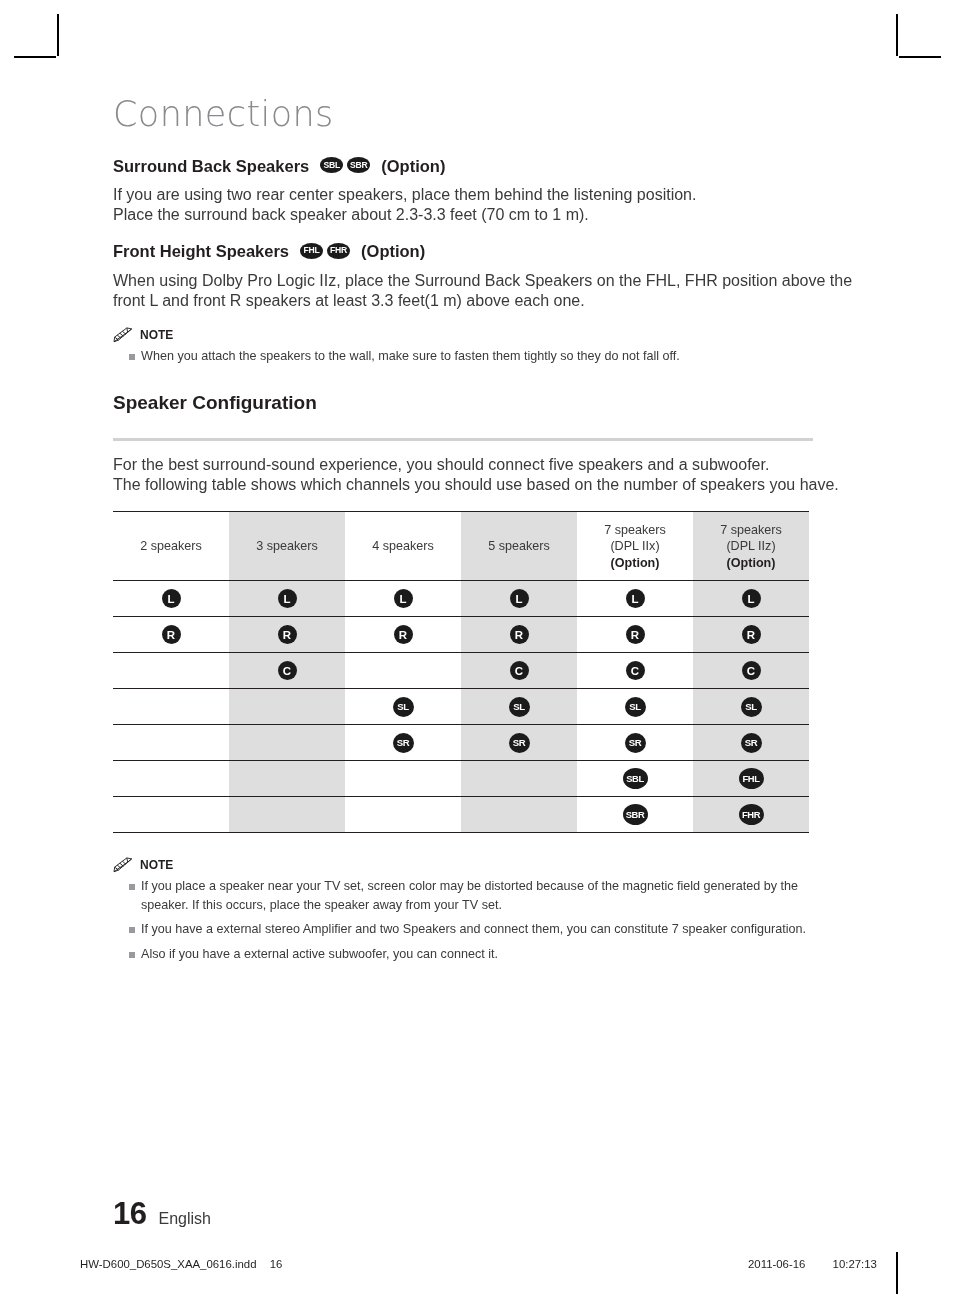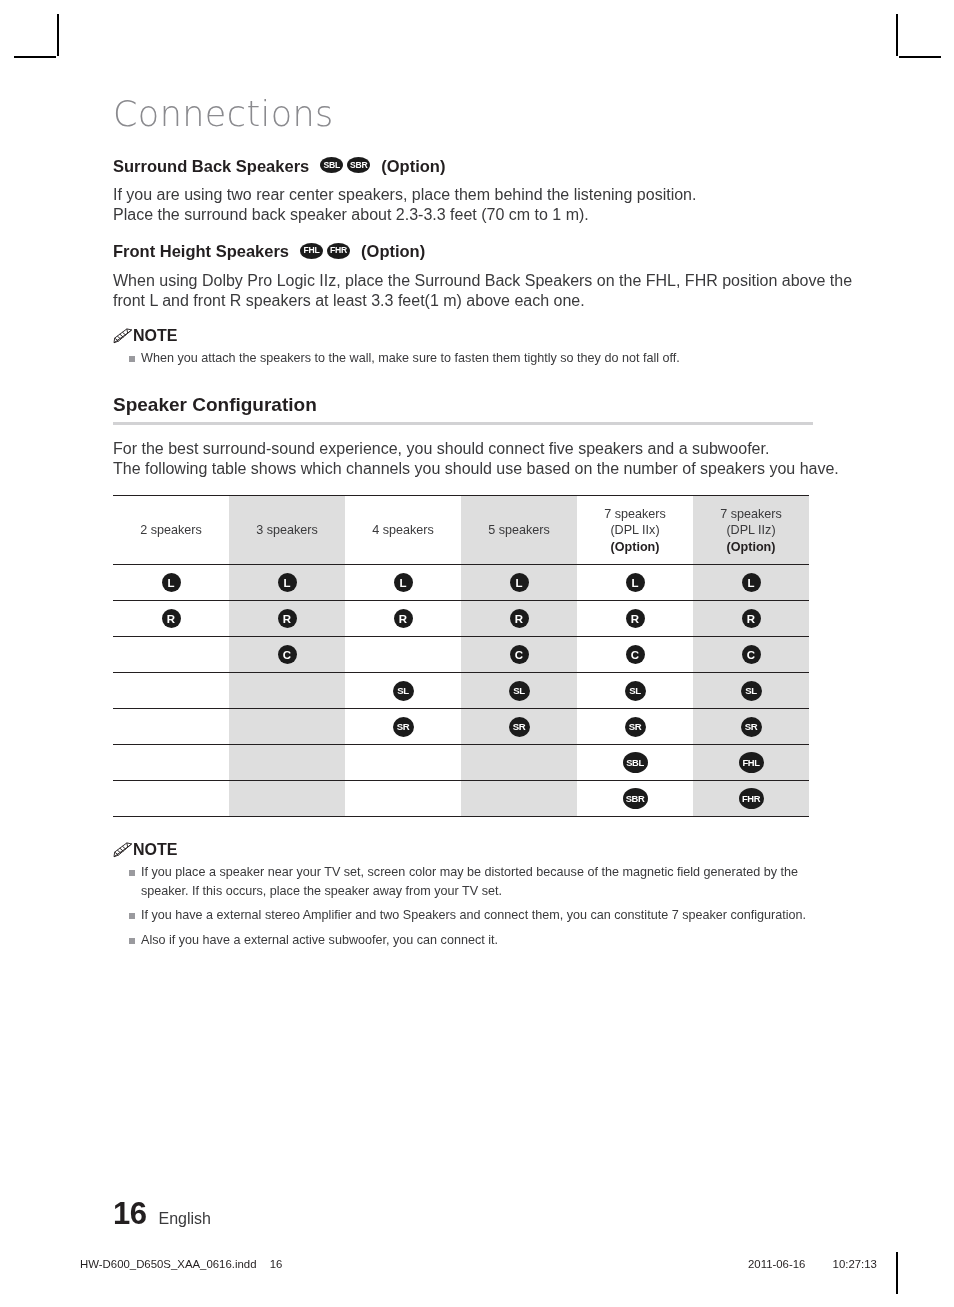--- a/index.html
+++ b/index.html
@@ -76,22 +76,22 @@
     margin:0 2px;
     position:relative;top:-1px;
   }
   
   .badge.t1{width:19px;height:19px;font-size:11.5px;}
   .badge.t2{width:21px;height:20px;font-size:9.6px;letter-spacing:-0.3px;}
   .badge.t3{width:25px;height:21px;font-size:9.4px;letter-spacing:-0.4px;}
 
   
   .note-head{
-    display:flex;align-items:center;
-    font-size:16px;font-weight:bold;color:#231f20;
+    display:flex;align-items:center;gap:7px;
+    font-size:12px;font-weight:bold;color:#231f20;
     margin:0 0 4px 0;
   }
   .pencil{width:20px;height:16px;display:block;flex:none;}
   .note-list{list-style:none;margin:0;padding:0;}
   .note-list li{
     position:relative;
     padding-left:28px;
     font-size:12.6px;
     line-height:18.5px;
     color:#3a3a3c;
@@ -101,21 +101,21 @@
   .note-list li:before{
     content:"";
     position:absolute;left:16px;top:7px;
     width:6px;height:6px;background:#9a9a9e;
   }
 
   
   .cfg-wrap{margin-top:26px;}
   .cfg-head{
     font-size:19px;font-weight:bold;color:#231f20;
-    margin:0 0 6px 0;line-height:1.2;
+    margin:0 0 24px 0;line-height:1.2;
   }
   .cfg-rule{height:3px;background:#d2d2d4;width:700px;margin-bottom:14px;}
 
   
   .tbl-wrap{margin-top:16px;}
   table.spk{
     border-collapse:collapse;
     width:696px;
     table-layout:fixed;
     font-size:12.6px;

